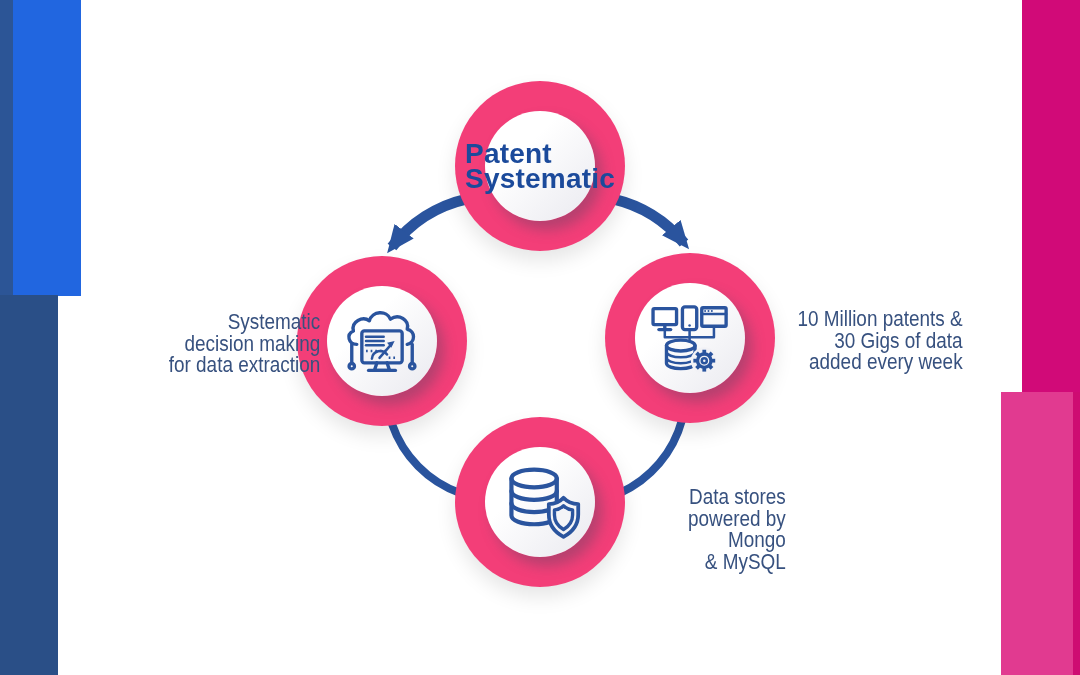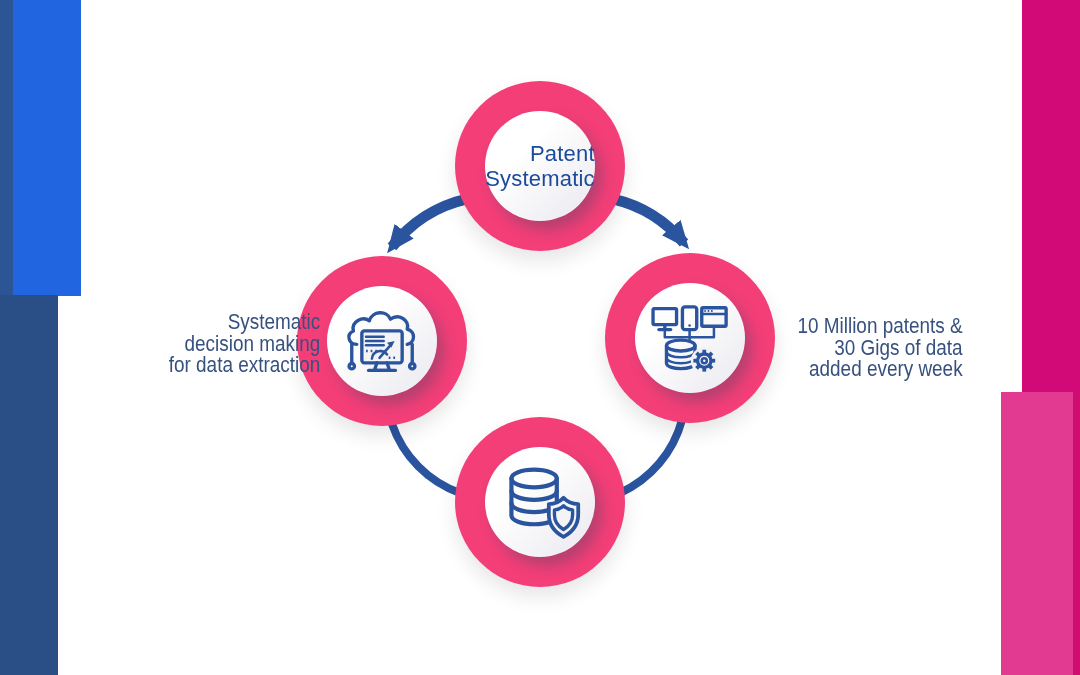--- a/index.html
+++ b/index.html
@@ -31,22 +31,22 @@
     display:flex;align-items:center;justify-content:center;
     box-shadow:0 10px 20px rgba(0,0,0,0.10);
   }
   .inner{
     width:110px;height:110px;border-radius:50%;
     background:linear-gradient(135deg,var(--inner-top,#ffffff) 35%,var(--inner-bottom,#e9e9ef) 100%);
     box-shadow:7px 9px 13px rgba(70,70,95,0.35);
     display:flex;align-items:center;justify-content:center;
   }
   .node-title{
-    text-align:right;color:var(--title-blue,#1b4a9b);
-    font-weight:normal;font-size:22px;line-height:25px;letter-spacing:0.2px;
+    text-align:left;color:var(--title-blue,#1b4a9b);
+    font-weight:bold;font-size:28px;line-height:25px;letter-spacing:0.2px;
   }
   .icon-svg{width:84px;height:84px;display:block;}
 
   
   .ln{stroke:var(--line-blue,#2a549e);fill:none;stroke-width:4;stroke-linecap:round;stroke-linejoin:round;}
   .ln2{stroke:var(--line-blue,#2a549e);fill:none;stroke-width:3;stroke-linecap:round;stroke-linejoin:round;}
   .lnb{stroke:var(--line-blue,#2a549e);fill:none;stroke-width:5;stroke-linecap:round;stroke-linejoin:round;}
   .dots{stroke-dasharray:2 3.5;stroke-linecap:butt;}
   .fillb{fill:var(--line-blue,#2a549e);stroke:none;}
   .panel{fill:#f4f4f7;stroke:var(--line-blue,#2a549e);stroke-width:4;stroke-linejoin:round;}
@@ -171,22 +171,29 @@
   </div>
 
   <div class="label" style="left:97px;top:311px;width:240px;">
     <div class="condensed">
       <div>Systematic</div>
       <div>decision making</div>
       <div>for data extraction</div>
     </div>
   </div>
 
-  <div class="label" style="left:758px;top:308px;width:220px;margin-top:7px;">
+  <div class="label" style="left:758px;top:308px;width:220px;">
     <div class="condensed">
       <div>10 Million patents &amp;</div>
       <div>30 Gigs of data</div>
       <div>added every week</div>
     </div>
   </div>
 
+  <div class="label" style="left:623px;top:486px;width:175px;">
+    <div class="condensed">
+      <div>Data stores</div>
+      <div>powered by Mongo</div>
+      <div>&amp; MySQL</div>
+    </div>
+  </div>
 
 </div>
 
 </body></html>

